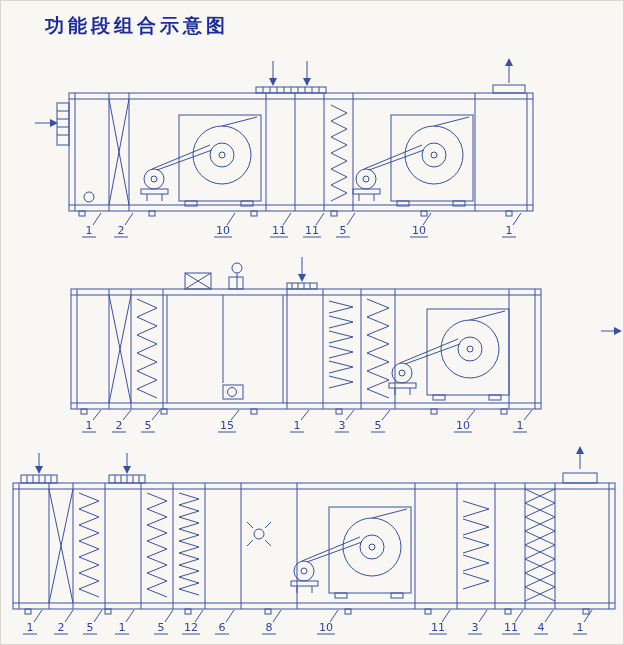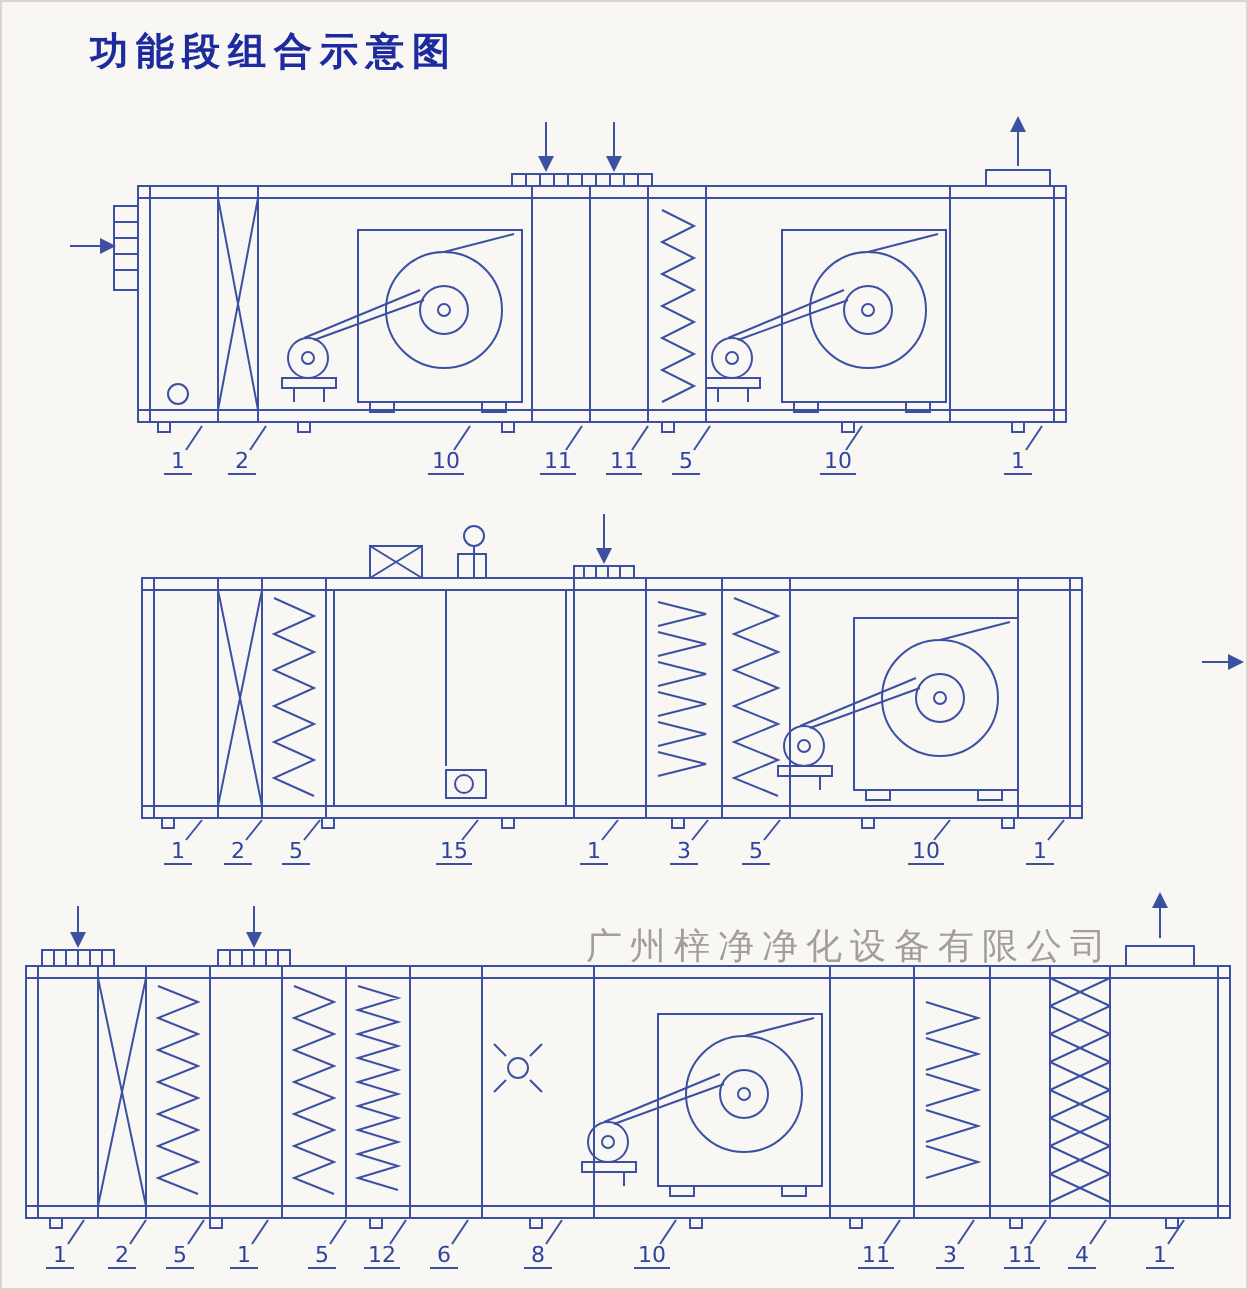--- a/index.html
+++ b/index.html
@@ -11,21 +11,20 @@
   svg.diagram { position:absolute; left:0; top:0; }
   .diagram line, .diagram rect, .diagram circle, .diagram path, .diagram polyline { stroke:#3c50a2; fill:none; stroke-width:1; }
   .diagram polygon { fill:#3c50a2; stroke:none; }
   .diagram text { fill:#2f43a0; stroke:none; font-size:11px; font-family:"DejaVu Sans", sans-serif; text-anchor:middle; }
 </style>
 </head>
 <body>
 
 <div class="page">
   <div class="title">功能段组合示意图</div>
-  <div class="watermark">广州梓净净化设备有限公司</div>
 
   <svg class="diagram" width="624" height="645" viewBox="0 0 624 645" xmlns="http://www.w3.org/2000/svg" xmlns:xlink="http://www.w3.org/1999/xlink">
 
     <defs>
       <g id="fanSym">
         <rect x="0" y="0" width="82" height="86"></rect>
         <circle cx="43" cy="40" r="29"></circle>
         <circle cx="43" cy="40" r="12"></circle>
         <circle cx="43" cy="40" r="3"></circle>
         <line x1="43" y1="11" x2="78" y2="2"></line>

